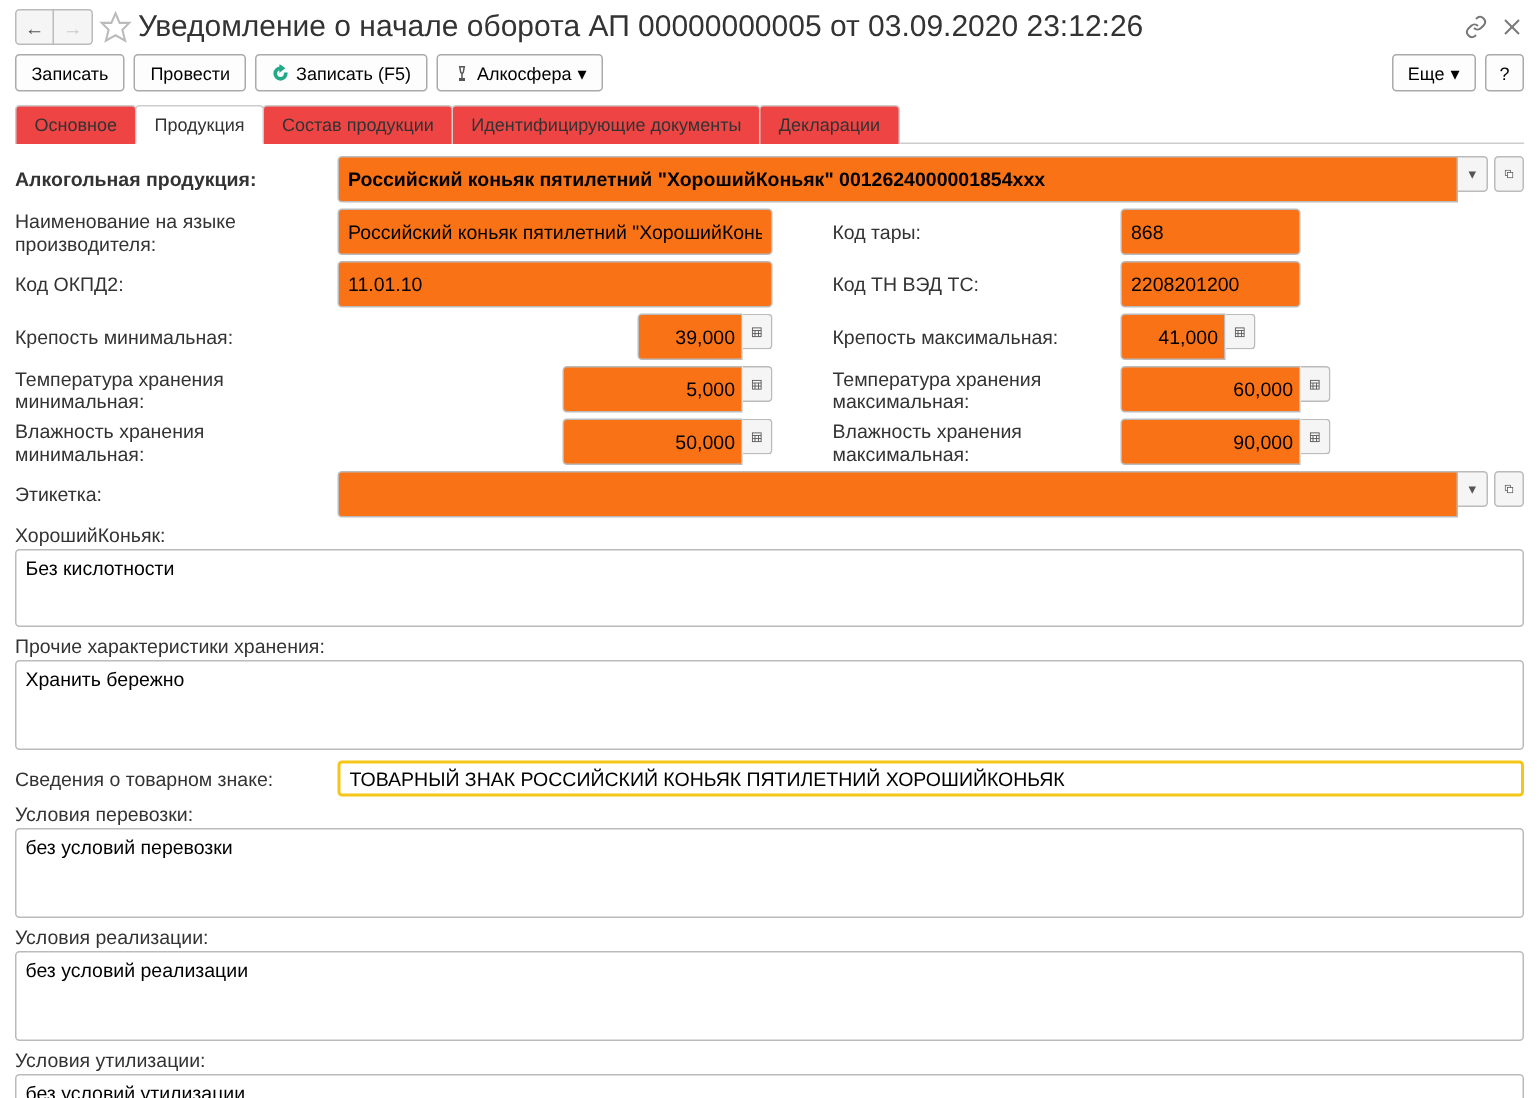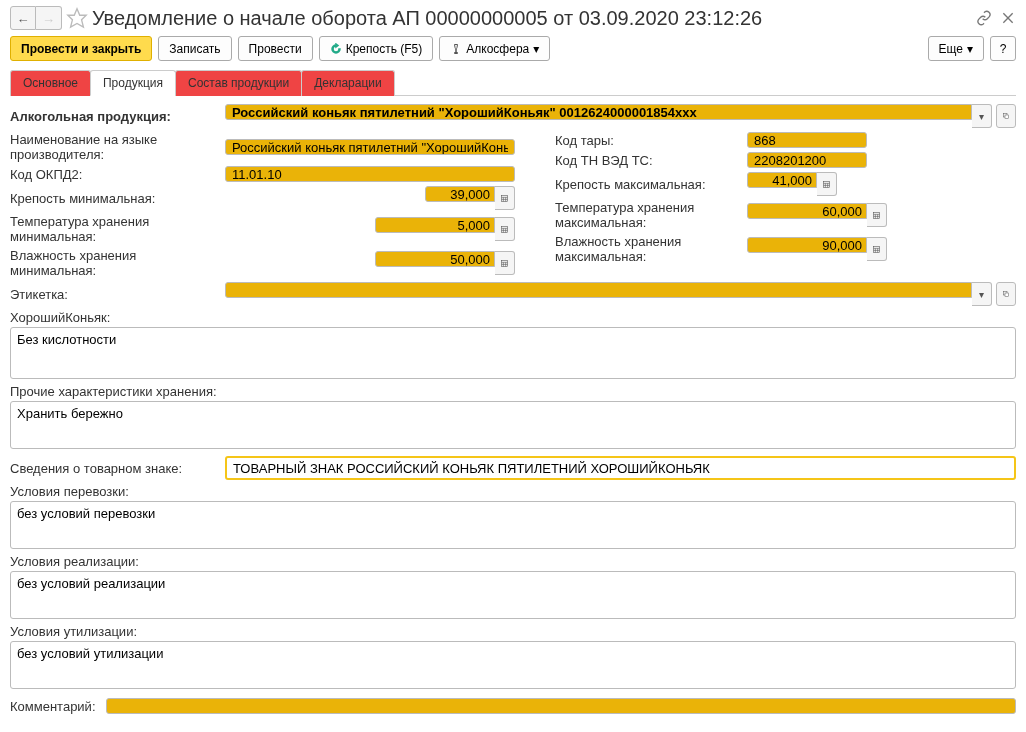--- a/index.html
+++ b/index.html
@@ -20,21 +20,21 @@
 .toolbar-spacer { flex: 1; }
 
 .tabs { display: flex; border-bottom: 1px solid #ccc; margin-bottom: 8px; }
 .tab { padding: 5px 12px; border: 1px solid #ccc; border-bottom: none; background: #ef4444; font-size: 12px; border-radius: 3px 3px 0 0; margin-right: -1px; cursor: pointer; position:relative; top:1px;}
 .tab.active { background: #fff; border-bottom: 1px solid #fff; }
 
 .form-row { display: flex; align-items: center; margin-bottom: 4px; width: 100%; }
 .label { width: 215px; font-size: 13px; }
 .label-bold { font-weight: bold; }
 .field-full { flex: 1; display: flex; }
-.input { height: 16px; padding: 2px 6px; border: 1px solid #bbb; border-radius: 3px; font-size: 13px; background: #eab308; }
+.input { height: 31px; padding: 2px 6px; border: 1px solid #bbb; border-radius: 3px; font-size: 13px; background: #f97316; }
 .input-full { flex: 1; }
 .input-med { width: 290px; }
 .input-short { width: 120px; text-align: right; padding-right: 4px; }
 .input-shortl { width: 120px; text-align: left; }
 .input-num { width: 70px; text-align: right; padding-right: 4px; }
 
 .input-group { display: flex; }
 .ig-btn { width: 20px; height: 24px; border: 1px solid #bbb; border-left: none; background: #f5f5f5; display: inline-flex; align-items: center; justify-content: center; font-size: 10px; color: #555; cursor: pointer; }
 .ig-btn:last-child { border-radius: 0 3px 3px 0; }
 .input-group .input { border-radius: 3px 0 0 3px; }
@@ -43,21 +43,21 @@
 .cal-btn { width: 20px; height: 24px; border: 1px solid #bbb; border-left: none; border-radius: 0 3px 3px 0; background: #f5f5f5; display: inline-flex; align-items: center; justify-content: center; cursor: pointer; }
 .cal-btn svg { width: 11px; height: 11px; }
 
 .two-col { display: flex; gap: 40px; }
 .col { flex: 1; }
 .col .form-row .label { width: 215px; }
 .col2 .form-row .label { width: 192px; }
 
 .textarea-label { font-size: 13px; margin: 2px 0 2px 0; }
 .textarea { width: 100%; height: 52px; border: 1px solid #bbb; border-radius: 3px; padding: 4px 6px; font-size: 13px; font-family: Arial; resize: none; }
-.textarea-mid { height: 48px; }
+.textarea-mid { height: 60px; }
 
 .highlight-input { height: 24px; padding: 2px 6px; border: 2px solid #f5c518; border-radius: 3px; font-size: 13px; width: 100%; background: #fff; }
 
 .comment-row { display: flex; align-items: center; gap: 6px; margin-top: 6px; }
 .comment-row .label { width: auto; margin-right: 4px; }
 </style>
 </head>
 <body>
 
 
@@ -81,48 +81,48 @@
     <span class="close-icon">
       <svg viewBox="0 0 24 24" stroke="currentColor" stroke-width="2">
           <line x1="5" y1="5" x2="19" y2="19"></line>
           <line x1="19" y1="5" x2="5" y2="19"></line>
         </svg>
     </span>
   </span>
 </div>
 
 <div class="toolbar">
-  <button class="btn btn-yellow">Провести и закрыть</button>
   <button class="btn">Записать</button>
   <button class="btn">Провести</button>
   <button class="btn">
     <svg viewBox="0 0 24 24" fill="none" stroke="#2a8" stroke-width="3">
         <path d="M4 12a8 8 0 018-8V2l4 3-4 3V6a6 6 0 106 6h2a8 8 0 11-16 0z"></path>
       </svg>
-    <span>Крепость (F5)</span>
+    <span>Записать (F5)</span>
   </button>
   <button class="btn">
     <svg viewBox="0 0 24 24" fill="none" stroke="#555" stroke-width="2">
         <path d="M9 3h6l-1 6c0 2-2 3-2 3v7h3v2H9v-2h3v-7s-2-1-2-3L9 3z"></path>
       </svg>
     <span>Алкосфера</span>
     <span>▾</span>
   </button>
   <div class="toolbar-spacer"></div>
   <button class="btn">
     <span>Еще</span>
     <span>▾</span>
   </button>
   <button class="btn" style="width:26px;padding:0;justify-content:center">?</button>
 </div>
 
 <div class="tabs">
   <div class="tab">Основное</div>
   <div class="tab active">Продукция</div>
   <div class="tab">Состав продукции</div>
+  <div class="tab">Идентифицирующие документы</div>
   <div class="tab">Декларации</div>
 </div>
 
 
 <div class="form-row">
   <div class="label label-bold">Алкогольная продукция:</div>
   <div class="field-full">
     <div class="input-group" style="flex:1">
       <input class="input input-full" style="font-weight: bold;" value="Российский коньяк пятилетний &quot;ХорошийКоньяк&quot; 0012624000001854xxx">
       <button class="ig-btn">▾</button>

